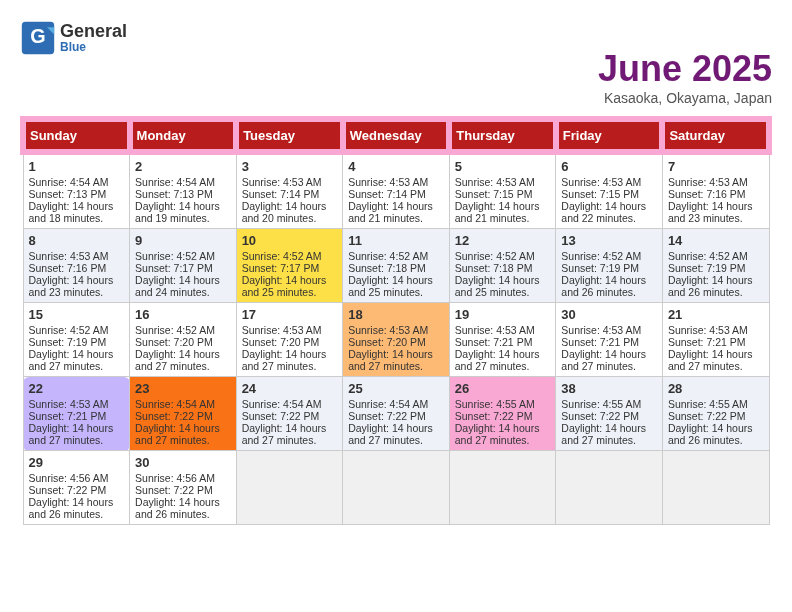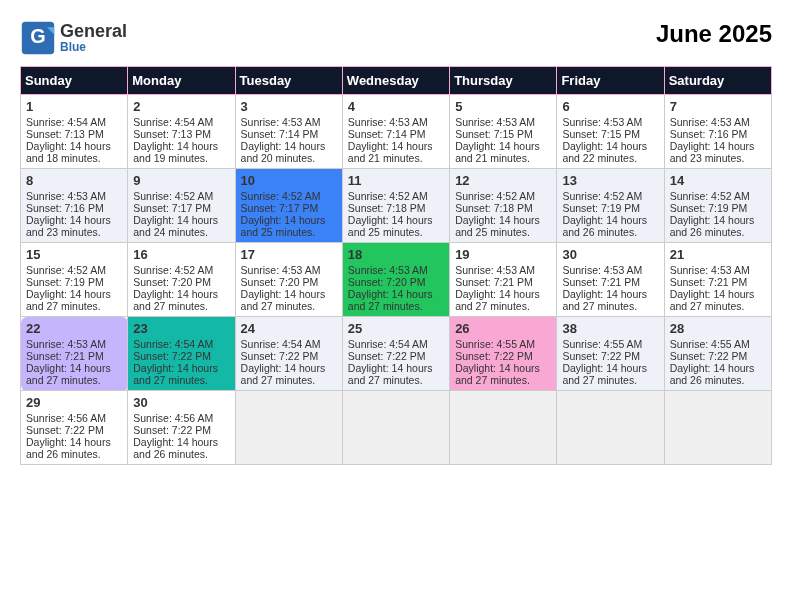--- a/index.html
+++ b/index.html
@@ -37,40 +37,41 @@
     }
     .logo-icon {
       width: 36px;
       height: 36px;
       margin-right: 4px;
     }
     .title-block {
       text-align: right;
     }
     .month-title {
-      font-size: 24px;
-      font-weight: bold;
-      color: #000000;
+      font-size: 36px;
+      font-weight: bold;
+      color: #701a75;
+      margin-top: 28px;
     }
     .location {
       font-size: 14px;
       color: #555;
     }
     table {
       width: 100%;
       border-collapse: collapse;
     }
     th {
-      background-color: #0f172a;
+      background-color: #b91c1c;
       color: #fff;
       font-size: 13px;
       font-weight: bold;
       padding: 6px 4px;
       text-align: left;
-      border: 1px solid #f9a8d4;
+      border: 6px solid #f9a8d4;
     }
     td {
       vertical-align: top;
       border: 1px solid #ccc;
       padding: 4px 5px;
       font-size: 10.5px;
       color: #333;
       background: #fff;
       width: calc(100% / 7);
       min-height: 80px;
@@ -99,20 +100,21 @@
       <text x="20" y="26" text-anchor="middle" font-size="22" font-weight="bold" fill="white" font-family="Arial">G</text>
       <polygon points="30,8 38,8 38,16" fill="#5aade0"></polygon>
     </svg>
     <div class="logo-text">
       <span class="logo-general">General</span>
       <span class="logo-blue">Blue</span>
     </div>
   </div>
   <div class="title-block">
     <div class="month-title">June 2025</div>
+    <div class="location">Kasaoka, Okayama, Japan</div>
   </div>
 </div>
 
 <table>
   <thead>
     <tr>
     <th>Sunday</th>
         <th>Monday</th>
         <th>Tuesday</th>
         <th>Wednesday</th>
@@ -172,21 +174,21 @@
           <div>Sunrise: 4:53 AM</div>
           <div>Sunset: 7:16 PM</div>
           <div>Daylight: 14 hours and 23 minutes.</div>
         </td>
         <td style="background-color: rgb(238, 242, 248);">
           <span class="day-number">9</span>
           <div>Sunrise: 4:52 AM</div>
           <div>Sunset: 7:17 PM</div>
           <div>Daylight: 14 hours and 24 minutes.</div>
         </td>
-        <td style="background-color: #3b82f6;">
+        <td style="background-color: #fde047;">
           <span class="day-number">10</span>
           <div>Sunrise: 4:52 AM</div>
           <div>Sunset: 7:17 PM</div>
           <div>Daylight: 14 hours and 25 minutes.</div>
         </td>
         <td style="background-color: rgb(238, 242, 248);">
           <span class="day-number">11</span>
           <div>Sunrise: 4:52 AM</div>
           <div>Sunset: 7:18 PM</div>
           <div>Daylight: 14 hours and 25 minutes.</div>
@@ -222,21 +224,21 @@
           <div>Sunrise: 4:52 AM</div>
           <div>Sunset: 7:20 PM</div>
           <div>Daylight: 14 hours and 27 minutes.</div>
         </td>
         <td style="background-color: rgb(255, 255, 255);">
           <span class="day-number">17</span>
           <div>Sunrise: 4:53 AM</div>
           <div>Sunset: 7:20 PM</div>
           <div>Daylight: 14 hours and 27 minutes.</div>
         </td>
-        <td style="background-color: #22c55e;">
+        <td style="background-color: #fdba74;">
           <span class="day-number">18</span>
           <div>Sunrise: 4:53 AM</div>
           <div>Sunset: 7:20 PM</div>
           <div>Daylight: 14 hours and 27 minutes.</div>
         </td>
         <td style="background-color: rgb(255, 255, 255);">
           <span class="day-number">19</span>
           <div>Sunrise: 4:53 AM</div>
           <div>Sunset: 7:21 PM</div>
           <div>Daylight: 14 hours and 27 minutes.</div>
@@ -254,21 +256,21 @@
           <div>Daylight: 14 hours and 27 minutes.</div>
         </td>
       </tr>
       <tr>
         <td style="background-color: #c4b5fd; border-radius: 6px;">
           <span class="day-number">22</span>
           <div>Sunrise: 4:53 AM</div>
           <div>Sunset: 7:21 PM</div>
           <div>Daylight: 14 hours and 27 minutes.</div>
         </td>
-        <td style="background-color: #14b8a6;">
+        <td style="background-color: #f97316;">
           <span class="day-number">23</span>
           <div>Sunrise: 4:54 AM</div>
           <div>Sunset: 7:22 PM</div>
           <div>Daylight: 14 hours and 27 minutes.</div>
         </td>
         <td style="background-color: rgb(238, 242, 248);">
           <span class="day-number">24</span>
           <div>Sunrise: 4:54 AM</div>
           <div>Sunset: 7:22 PM</div>
           <div>Daylight: 14 hours and 27 minutes.</div>

